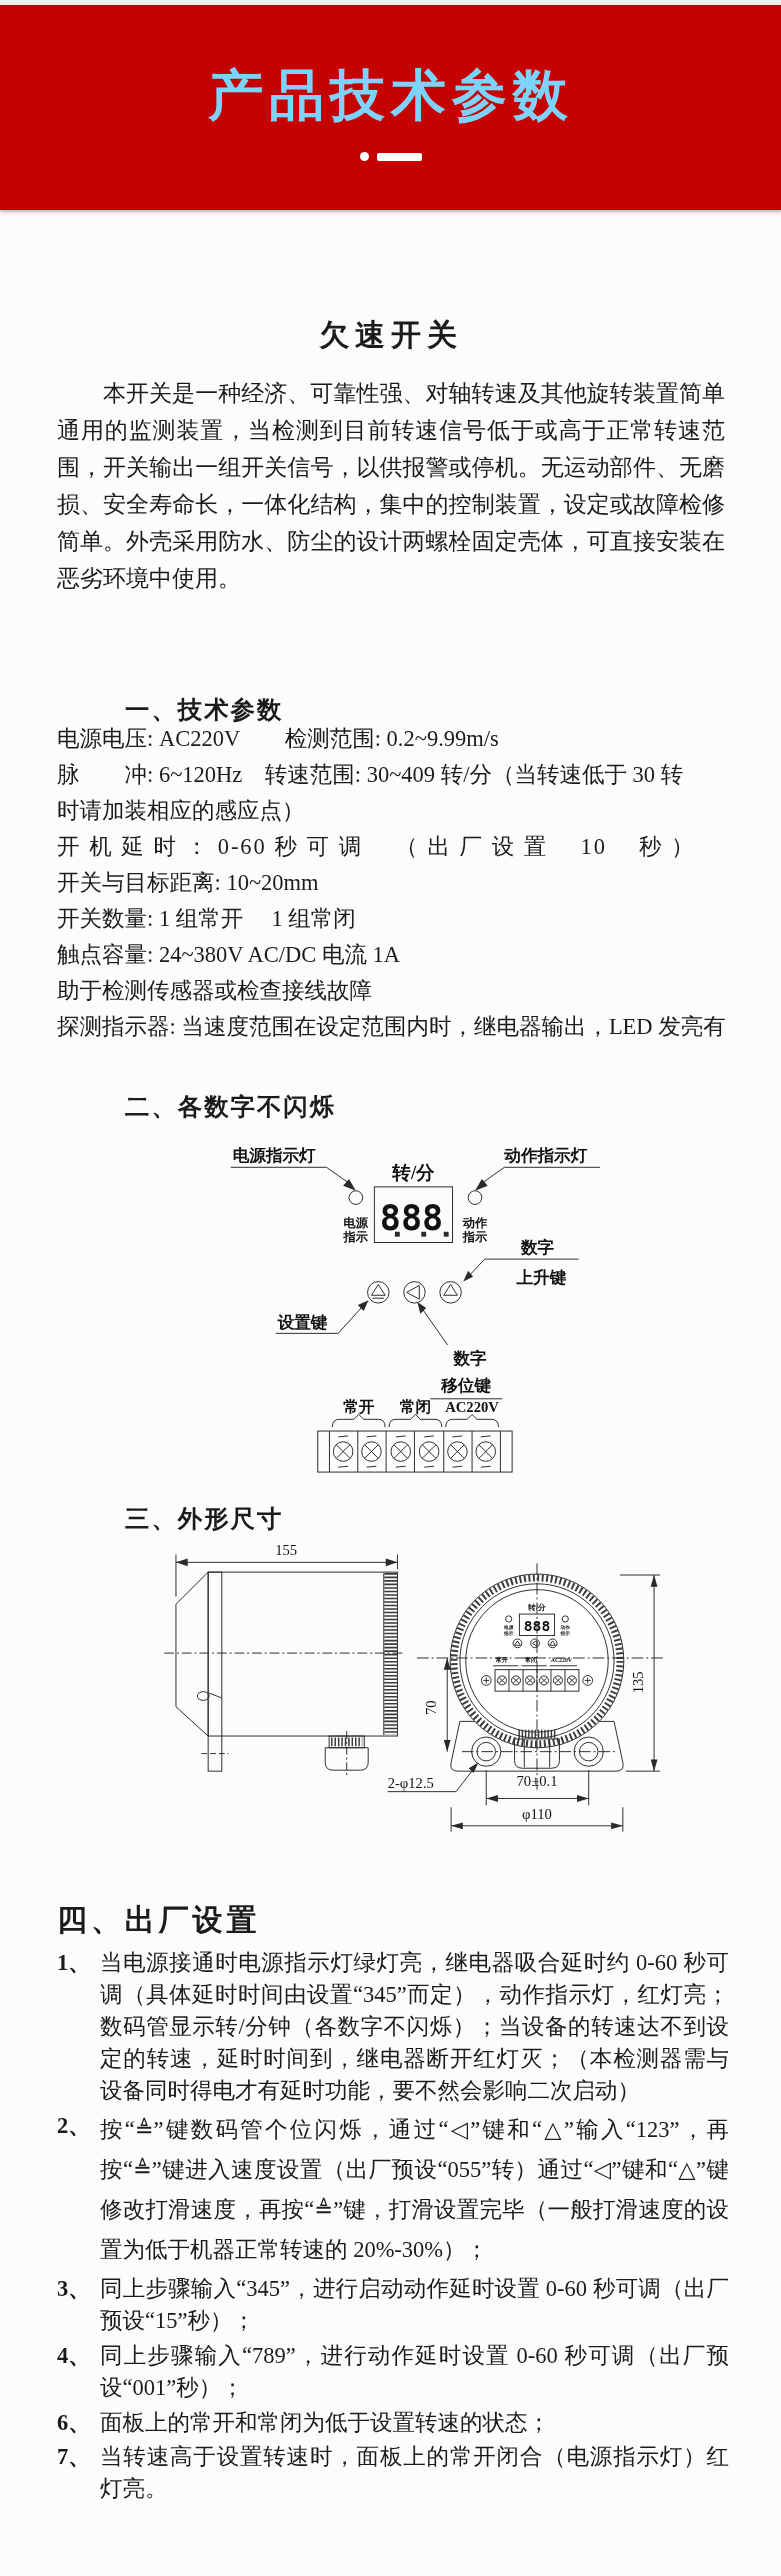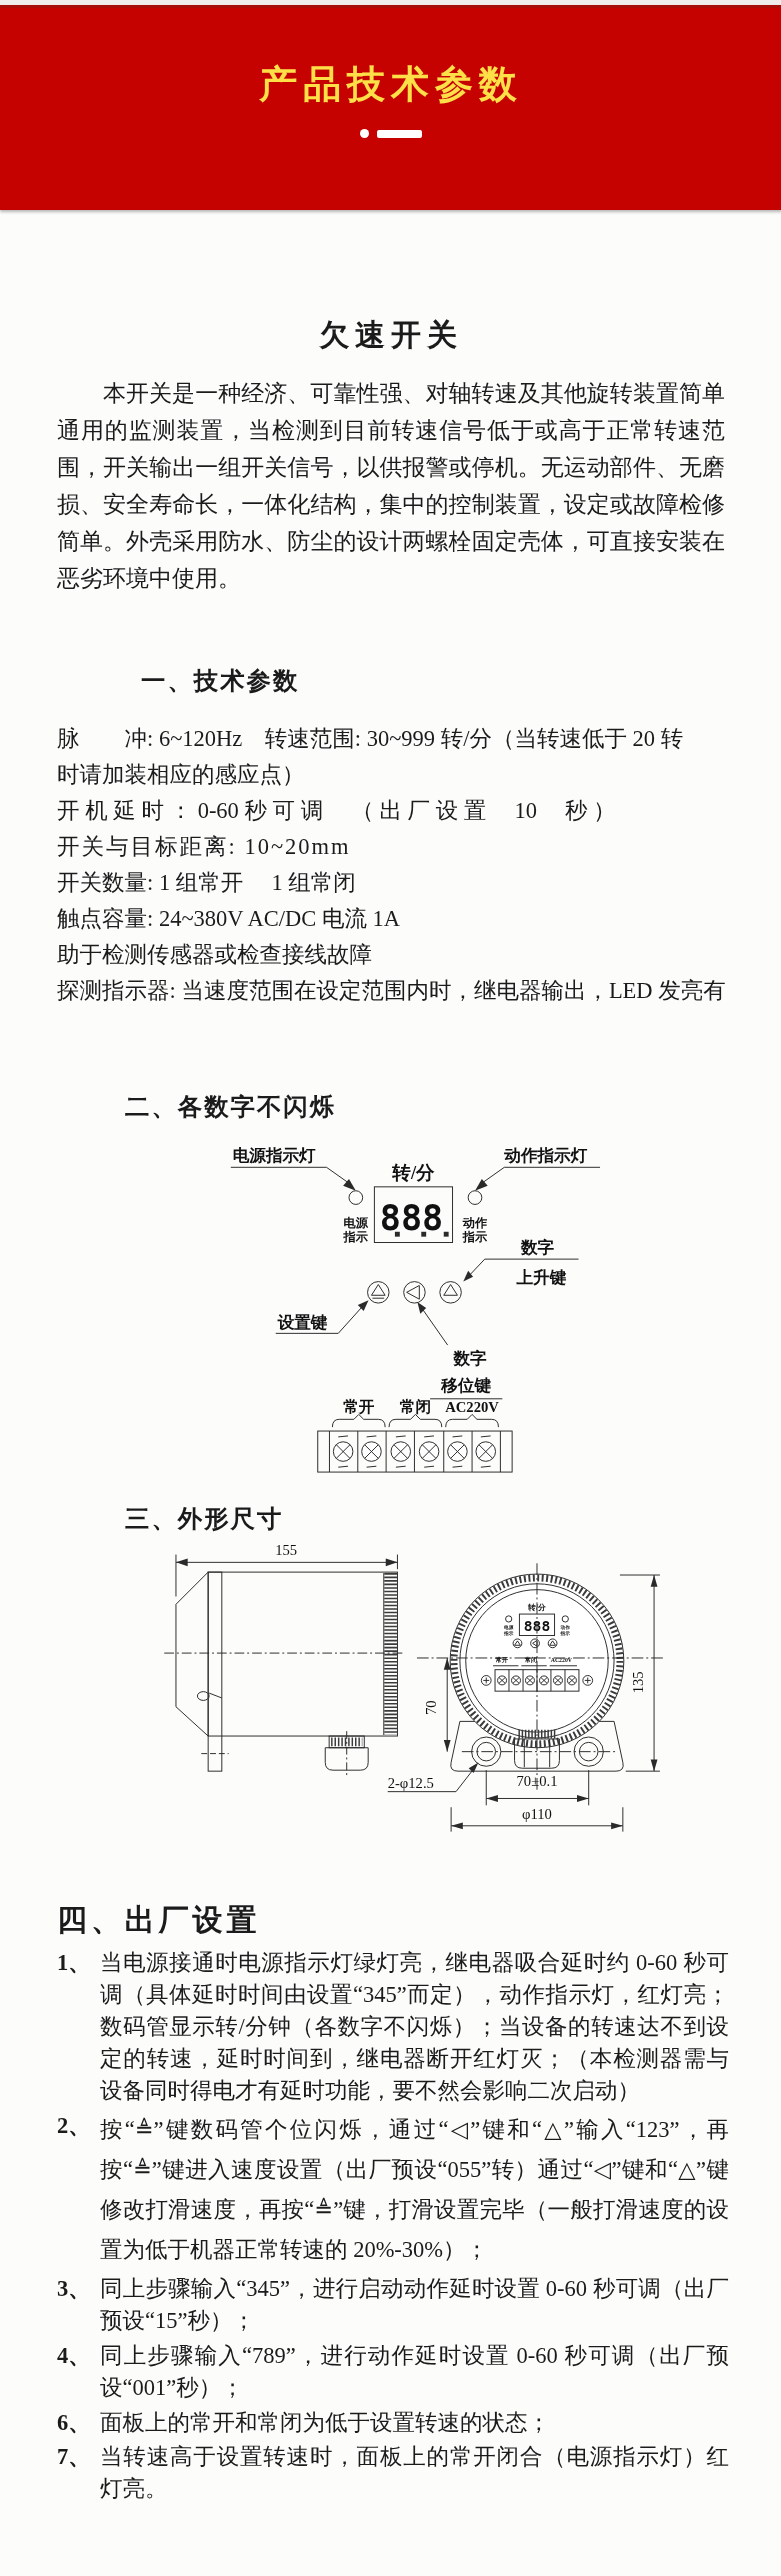--- a/index.html
+++ b/index.html
@@ -3,31 +3,31 @@
 <meta charset="utf-8">
 <style>
   html,body{margin:0;padding:0;background:#e8e8e8;}
   .page{position:relative;width:782px;height:2576px;margin:0 auto;background:#fcfcfb;
         font-family:"Liberation Serif","DejaVu Serif",serif;color:#1b1b1b;overflow:hidden;}
   .abs{position:absolute;}
   
   .top-strip{left:0;top:0;width:782px;height:4.9px;background:#f0eeed;}
   .banner{left:0;top:4.9px;width:782px;height:202px;background:#c60201;border-top:3.9px solid #a90f09;
           box-shadow:0 2px 2.9px rgba(0,0,0,.28);}
-  .banner-title{margin-top:51px;text-align:center;color:#fde047;
+  .banner-title{margin-top:51px;text-align:center;color:#7dd3fc;
           font-family:"Liberation Sans","DejaVu Sans",sans-serif;font-weight:bold;
-          font-size:38px;letter-spacing:5.9px;}
+          font-size:55px;letter-spacing:5.9px;}
   .banner-mark{display:flex;justify-content:center;align-items:center;gap:8.8px;margin-top:19.5px;}
   .banner-dot{width:8.8px;height:8.8px;border-radius:50%;background:#fff;}
   .banner-bar{width:45px;height:7.8px;border-radius:2px;background:#fff;}
   
   .doc-title{left:0;top:315px;width:782px;text-align:center;font-size:30px;font-weight:bold;letter-spacing:5.9px;}
   .intro{left:57px;top:375px;width:668px;font-size:23px;line-height:37px;text-align:justify;text-indent:2em;}
   .h{font-weight:bold;font-size:24.4px;letter-spacing:2px;}
-  .h1{left:125px;top:665px;margin-left:16px;}
+  .h1{left:125px;top:694px;}
   .h2{left:125px;top:1091px;}
   .h3{left:125px;top:1503px;}
   .h4{left:57px;top:1900px;font-size:30px;letter-spacing:3.9px;}
   .params{left:57px;top:721px;width:678px;font-size:22.5px;}
   .params div{height:36px;line-height:36px;white-space:nowrap;}
   .params div:nth-child(4){letter-spacing:2px;}
   .setup{left:57px;top:1947px;width:672px;font-size:22.5px;}
   .item{display:flex;margin-bottom:2.9px;}
   .item .num{flex:none;width:43px;font-weight:bold;line-height:32px;}
   .item .txt{flex:1;text-align:justify;line-height:32px;}
@@ -52,21 +52,22 @@
     </div>
   </div>
 
   <div class="abs doc-title">欠速开关</div>
 
   <div class="abs intro">本开关是一种经济、可靠性强、对轴转速及其他旋转装置简单通用的监测装置，当检测到目前转速信号低于或高于正常转速范围，开关输出一组开关信号，以供报警或停机。无运动部件、无磨损、安全寿命长，一体化结构，集中的控制装置，设定或故障检修简单。外壳采用防水、防尘的设计两螺栓固定壳体，可直接安装在恶劣环境中使用。</div>
 
   <div class="abs h h1">一、技术参数</div>
 
   <div class="abs params">
-    <div>脉　　冲: 6~120Hz　转速范围: 30~999 转/分（当转速低于 20 转</div>
+    <div>电源电压: AC220V　　检测范围: 0.2~9.99m/s</div>
+    <div>脉　　冲: 6~120Hz　转速范围: 30~409 转/分（当转速低于 30 转</div>
     <div>时请加装相应的感应点）</div>
     <div>开 机 延 时 ： 0-60 秒 可 调　 （ 出 厂 设 置　 10　 秒 ）</div>
     <div>开关与目标距离: 10~20mm</div>
     <div>开关数量: 1 组常开　 1 组常闭</div>
     <div>触点容量: 24~380V AC/DC 电流 1A</div>
     <div>助于检测传感器或检查接线故障</div>
     <div>探测指示器: 当速度范围在设定范围内时，继电器输出，LED 发亮有</div>
   </div>
 
   <div class="abs h h2">二、各数字不闪烁</div>

